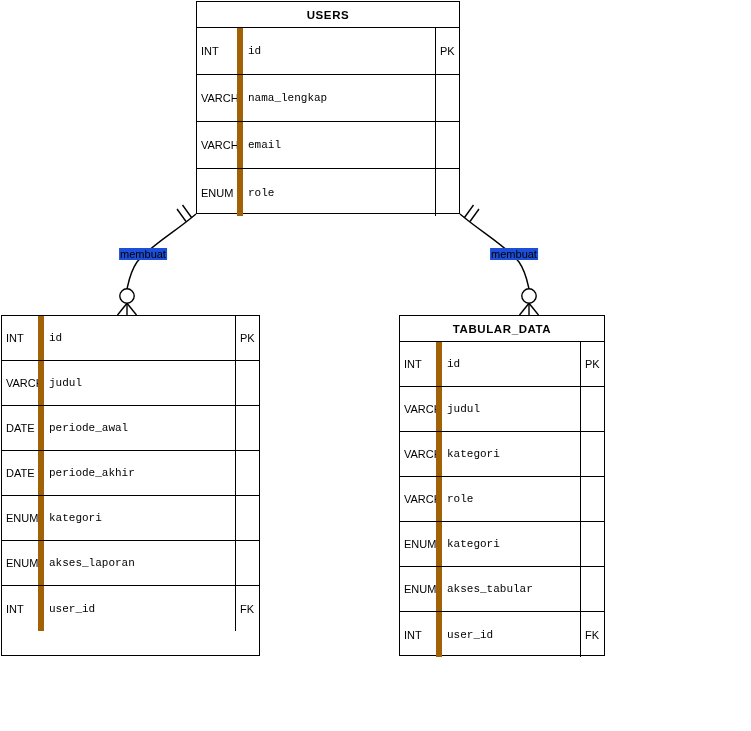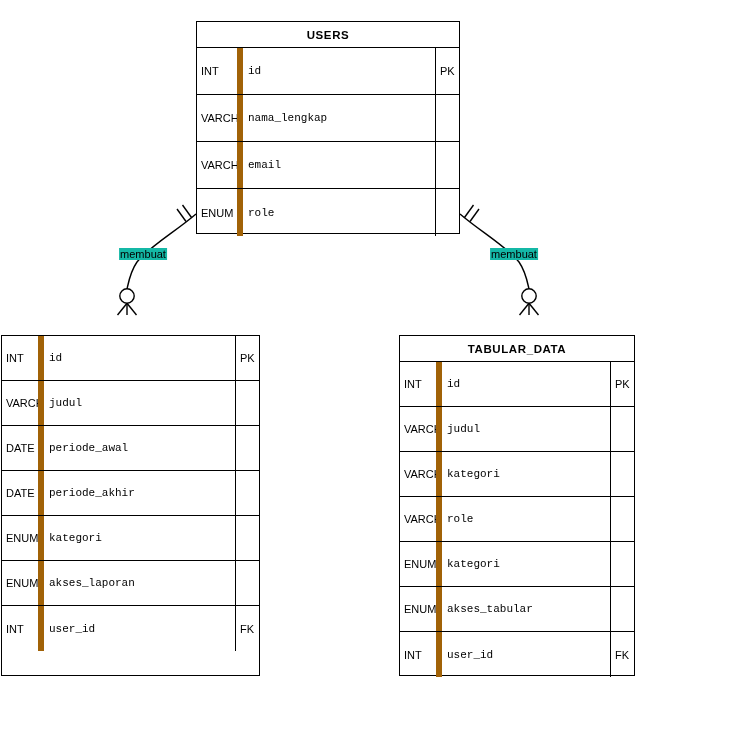--- a/index.html
+++ b/index.html
@@ -15,21 +15,20 @@
     font-family: "Liberation Sans", sans-serif;
     color: #000000;
   }
 
   
   .entity {
     position: absolute;
     box-sizing: border-box;
     border: 1.5px solid #000000;
     background: #ffffff;
-    margin-top: 20px;
   }
   .entity-title {
     box-sizing: border-box;
     width: 100%;
     text-align: center;
     font-weight: bold;
     font-size: 11.5px;
     letter-spacing: 0.6px;
     border-bottom: 1.5px solid #000000;
     display: flex;
@@ -75,21 +74,21 @@
     position: absolute;
     left: 0;
     top: 0;
     width: 751px;
     height: 731px;
     pointer-events: none;
   }
   .rel-label {
     position: absolute;
     font-size: 11px;
-    background: #14b8a6;
+    background: #1d4ed8;
     padding: 0 1px;
     white-space: nowrap;
     transform: translate(-50%, -50%);
   }
 </style>
 </head>
 <body>
 
 <div class="entity" id="ent-users" style="left: 196px; top: 1px; width: 264px; height: 213px;">
     <div class="entity-title" style="height: 26px;">USERS</div>
@@ -144,21 +143,21 @@
       <div class="cell cell-type" style="width: 42px;">ENUM</div>
       <div class="cell cell-name">akses_laporan</div>
       <div class="cell cell-key" style="width: 23px;"></div>
     </div>
     <div class="attr-row last" style="height: 45px;">
       <div class="cell cell-type" style="width: 42px;">INT</div>
       <div class="cell cell-name">user_id</div>
       <div class="cell cell-key" style="width: 23px;">FK</div>
     </div>
   </div>
-<div class="entity" id="ent-tabular_data" style="left: 399px; top: 315px; width: 236px; height: 341px;">
+<div class="entity" id="ent-tabular_data" style="left: 399px; top: 315px; width: 206px; height: 341px;">
     <div class="entity-title" style="height: 26px;">TABULAR_DATA</div>
     <div class="attr-row" style="height: 45px;">
       <div class="cell cell-type" style="width: 42px;">INT</div>
       <div class="cell cell-name">id</div>
       <div class="cell cell-key" style="width: 23px;">PK</div>
     </div>
     <div class="attr-row" style="height: 45px;">
       <div class="cell cell-type" style="width: 42px;">VARCH</div>
       <div class="cell cell-name">judul</div>
       <div class="cell cell-key" style="width: 23px;"></div>

